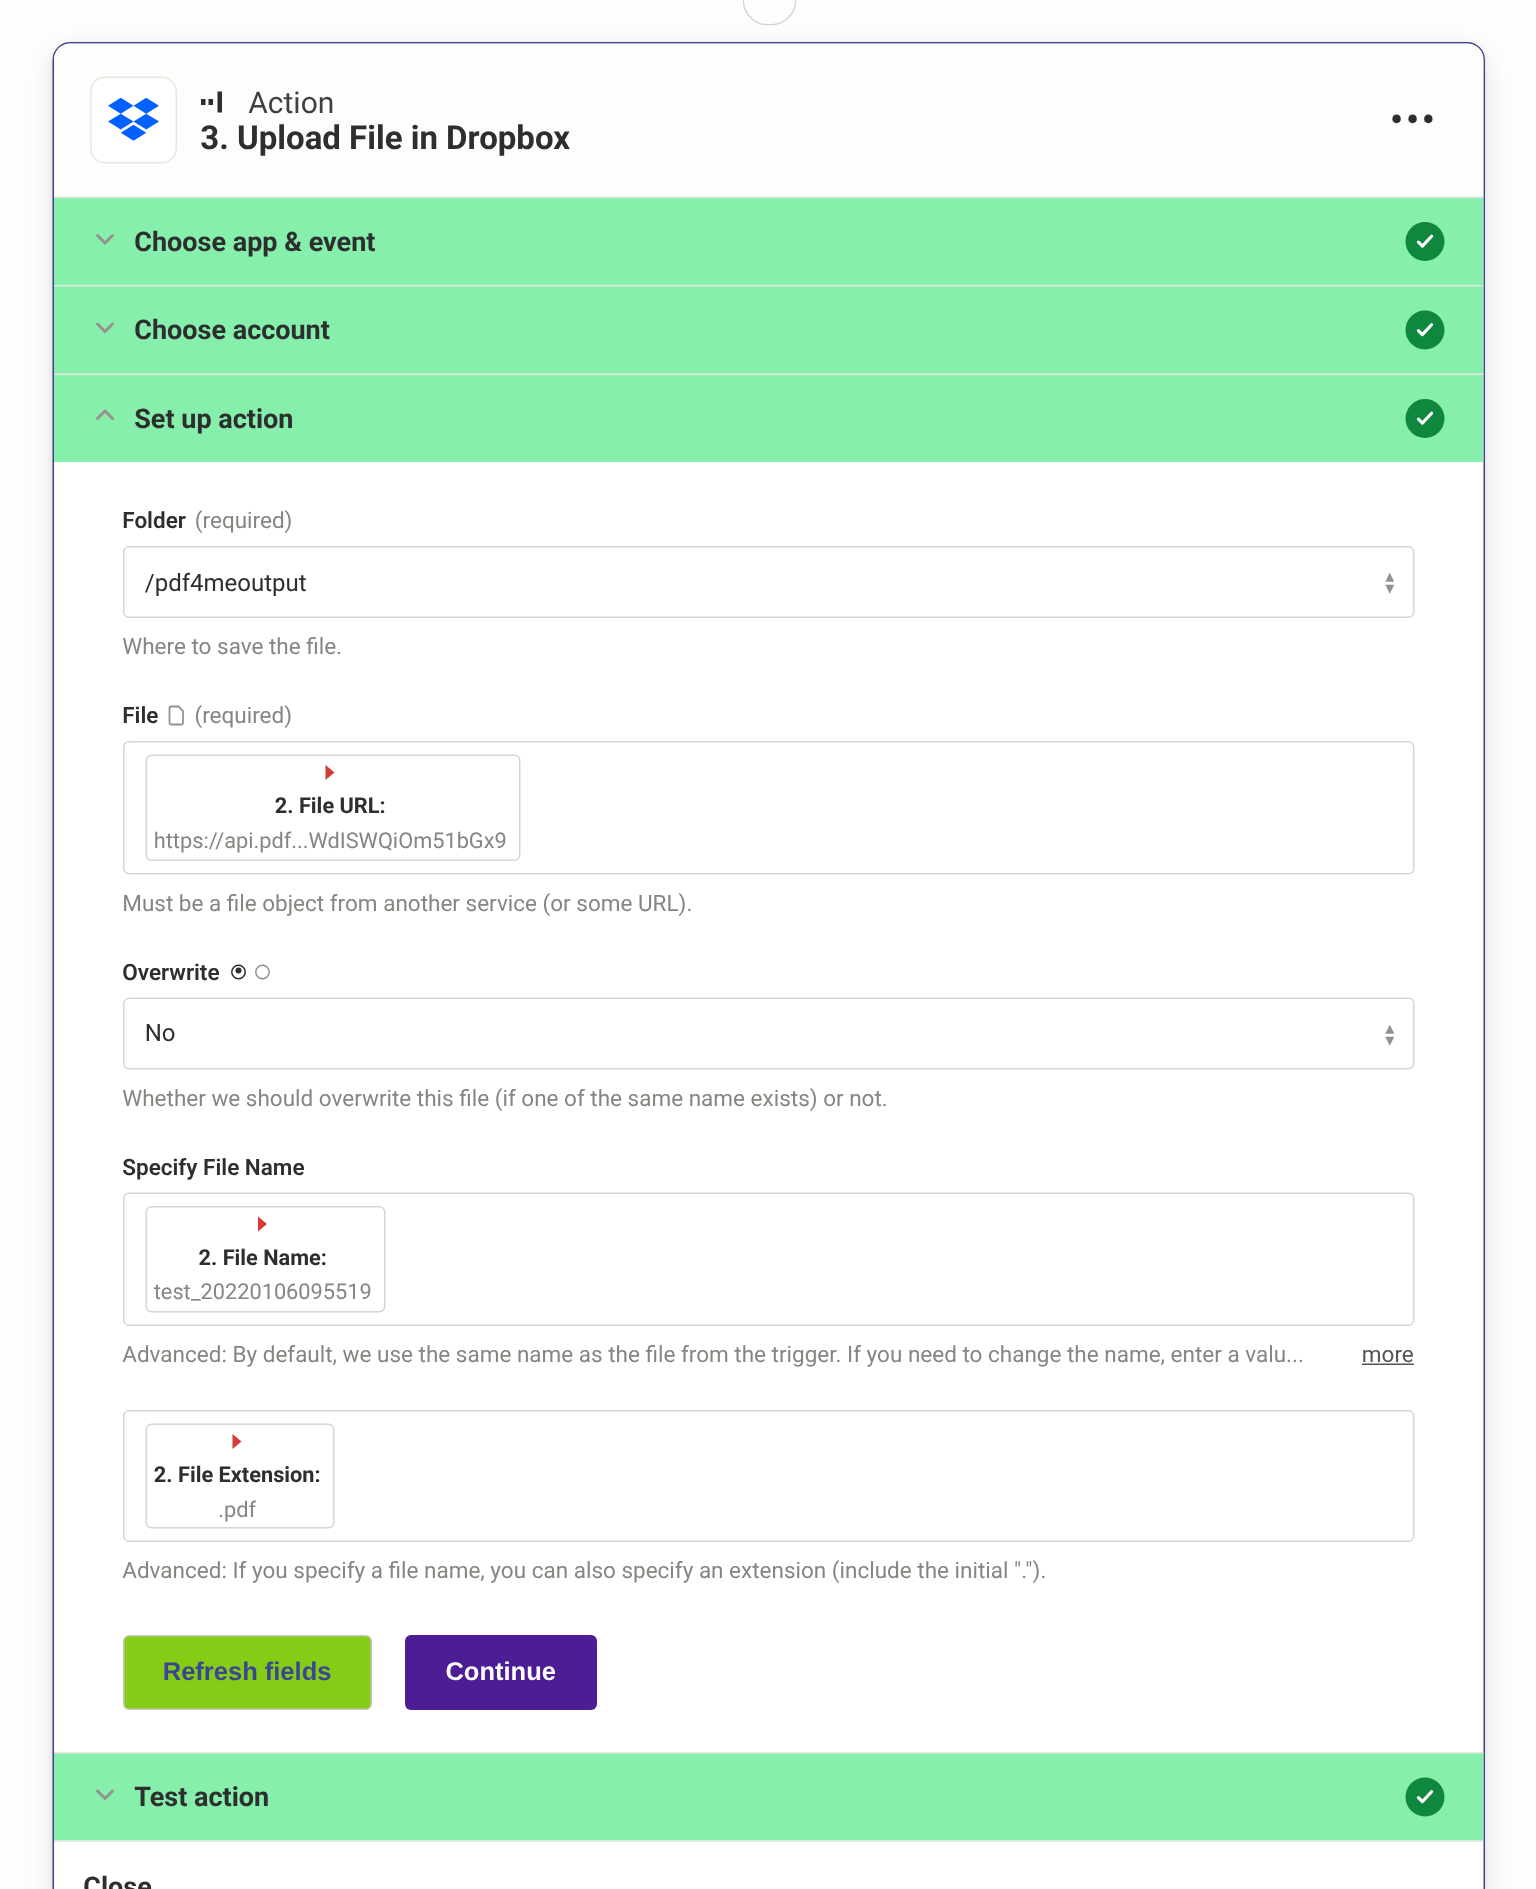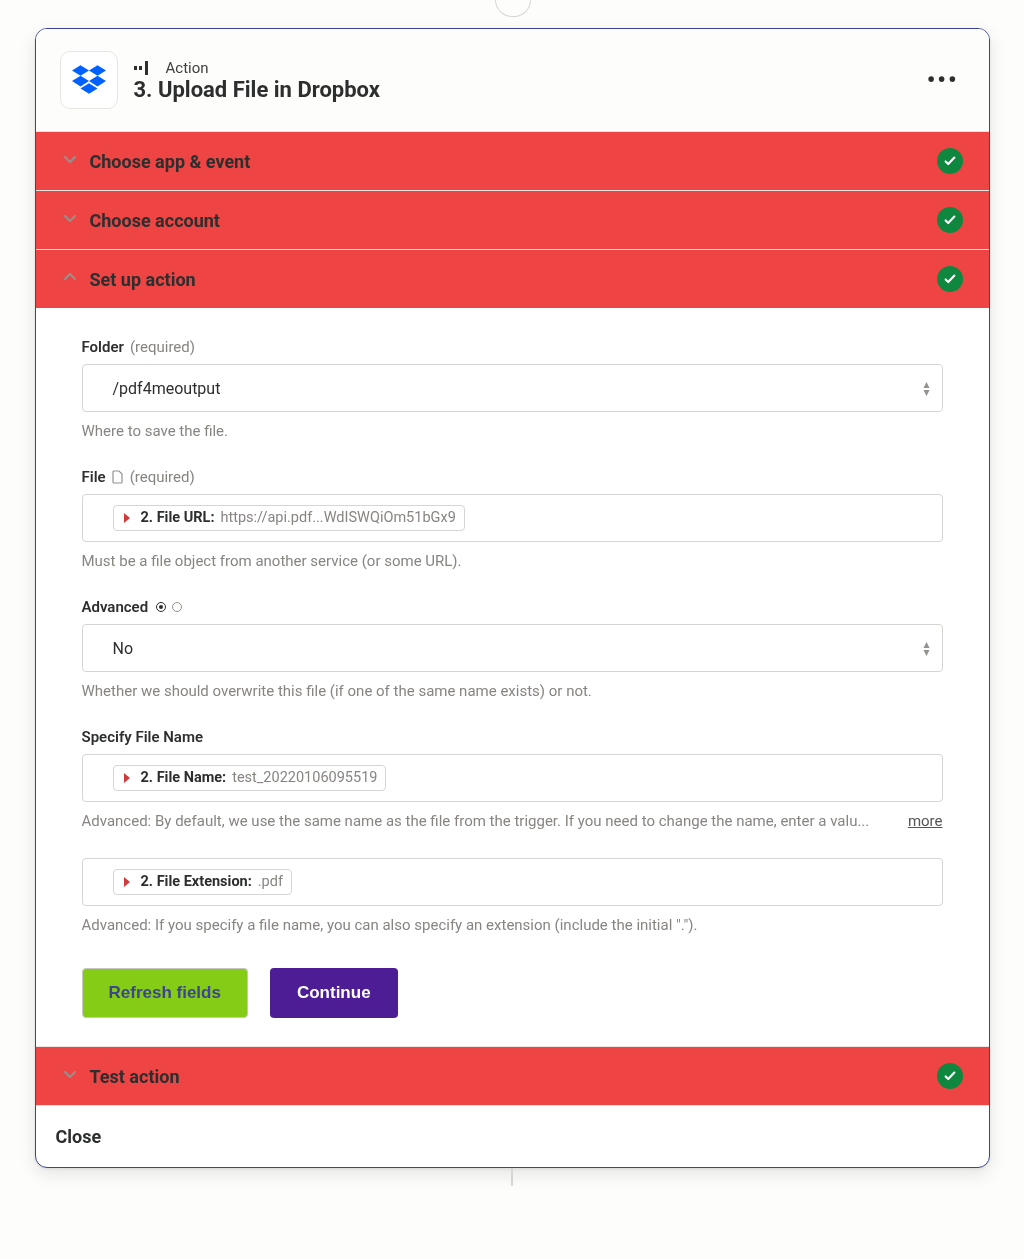--- a/index.html
+++ b/index.html
@@ -46,29 +46,29 @@
     width: 58px; height: 58px;
     border-radius: 10px;
     background: #fff;
     border: 1px solid #e8e6e1;
     display: flex;
     align-items: center;
     justify-content: center;
     margin-right: 16px;
   }
   .header-text { flex: 1; }
-  .action-row { display: flex; align-items: center; gap: 8px; color: #403f3e; font-size: 15px; }
+  .action-row { display: flex; align-items: center; gap: 8px; color: #403f3e; font-size: 20px; }
   .action-icon svg { display:block }
   .step-title { font-size: 22px; font-weight: 700; margin-top: 0; color: #2d2e2e; }
   .more-btn { font-size: 24px; letter-spacing: 2px; cursor: pointer; color: #2d2e2e; padding: 4px 6px; font-weight:700;}
   .section-row {
     display: flex; align-items: center; padding: 16px 26px;
     border-bottom: 1px solid #e8e6e1;
     gap: 12px;
-    background: #ef4444;
+    background: #86efac;
   }
   .section-row.last { border-bottom: none; }
   .chevron { color: #95928e; flex-shrink: 0; }
   .section-title { font-size: 18px; font-weight: 700; flex: 1; color: #2d2e2e; }
   .check-badge {
     width: 26px; height: 26px; border-radius: 50%;
     background: #0f873f; display: flex; align-items: center; justify-content: center;
   }
   .form-area { padding: 8px 46px 28px; border-top: none; }
   .field-block { margin-top: 28px; }
@@ -78,40 +78,41 @@
   .field-label-row .req { color: #888581; font-weight: 400; }
   .mini-icon { display:inline-flex; align-items:center; }
   .select-input, .text-input {
     margin-top: 8px;
     border: 1px solid #d7d5d2;
     border-radius: 4px;
     background: #fff;
     width: 100%;
     min-height: 48px;
     display: flex; align-items: center;
-    padding: 8px 30px;
+    padding: 8px 14px;
     font-size: 16px;
     color: #2d2e2e;
     position: relative;
   }
   .select-input .updown {
     position: absolute; right: 12px; top: 50%; transform: translateY(-50%);
     color: #95928e; font-size: 12px; line-height: 8px; display:flex; flex-direction:column;
   }
   .help-text { margin-top: 10px; font-size: 15px; color: #888581; }
   .help-row { display:flex; align-items:center; gap:12px; }
   .more-link { color: #555; text-decoration: underline; font-size:15px; cursor:pointer; margin-left:auto; }
   .pill {
     display: inline-flex; align-items: center; gap: 6px;
     border: 1px solid #d7d5d2;
     border-radius: 4px;
     background: #fff;
     padding: 3px 8px 3px 5px;
     font-size: 14.5px;
     line-height: 1.2;
+    flex-direction: column;
   }
   .pill .pill-icon {
     width: 16px; height: 16px; border-radius: 3px;
     background: #fff;
     display:flex; align-items:center; justify-content:center;
   }
   .pill .strong { font-weight: 700; color: #2d2e2e; }
   .pill .val { color: #888581; }
   .radio-dots { display:inline-flex; gap:6px; margin-left:2px; vertical-align:middle; }
   .radio-dot { width:10px; height:10px; border:1.5px solid #95928e; border-radius:50%; display:inline-block; }
@@ -245,21 +246,21 @@
           </span>
           <span class="strong">2. File URL:</span>
           <span class="val">https://api.pdf...WdISWQiOm51bGx9</span>
         </span>
       </div>
       <div class="help-text">Must be a file object from another service (or some URL).</div>
     </div>
 
     <div class="field-block">
       <div class="field-label-row">
-        <span class="lbl">Advanced</span>
+        <span class="lbl">Overwrite</span>
         <span class="radio-dots">
           <span class="radio-dot filled"></span>
             <span class="radio-dot"></span>
         </span>
       </div>
       <div class="select-input">
         <span>No</span>
         <span class="updown">
           <span>▴</span>
             <span>▾</span>

